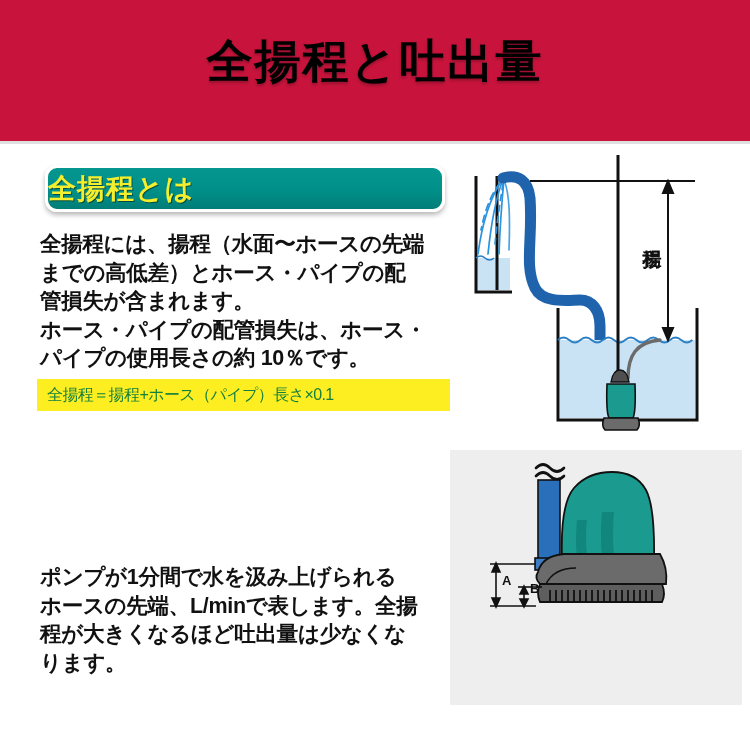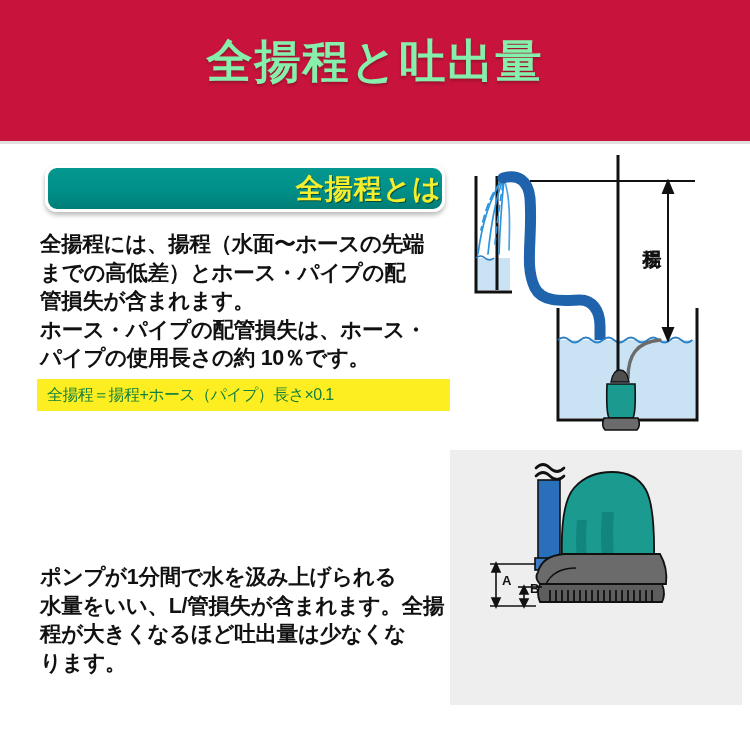--- a/index.html
+++ b/index.html
@@ -13,42 +13,42 @@
   #page{position:relative;width:750px;height:750px;background:#fff;}
 
   
   .header-band{
     position:absolute;left:0;top:0;width:750px;height:141px;
     background:#c8143c;
   }
   .header-title{
     position:absolute;left:0;top:38px;width:750px;
     text-align:center;
-    color:#86efac;
+    color:#000000;
     font-size:46px;
     font-weight:bold;
     letter-spacing:2px;
     line-height:1;
     text-shadow:0 2px 3px rgba(0,0,0,0.25);
   }
   .header-underline{
     position:absolute;left:0;top:141px;width:750px;height:3px;
     background:rgba(0,0,0,0.12);
   }
 
   
   .banner{
     position:absolute;
     height:47px;
     border-radius:12px;
     background:linear-gradient(180deg,#04978f 0%,#009089 55%,#017d77 100%);
     border:3px solid #ffffff;
     box-sizing:border-box;
     box-shadow:0 3px 5px rgba(0,0,0,0.28);
-    display:flex;align-items:center;justify-content:flex-end;
+    display:flex;align-items:center;justify-content:flex-start;
   }
   .banner-label{
     color:#f3ee2e;
     font-size:28px;
     font-weight:bold;
     letter-spacing:1px;
     line-height:1;
     text-shadow:1px 1px 0 rgba(0,0,0,0.45);
   }
 
@@ -189,21 +189,21 @@
         <line x1="218" y1="38" x2="218" y2="182"></line>
         <polygon points="218,31 213,43 223,43"></polygon>
         <polygon points="218,190 213,178 223,178"></polygon>
       </g>
     </svg>
     <div class="vlabel" style="left:193px;top:85px;">揚程</div>
   </div>
 
 
   <div class="body-text" style="left:40px;top:563px;width:410px;">ポンプが1分間で水を汲み上げられる
-水量をいい、L/管損失が含まれます。全揚
+ホースの先端、L/minで表します。全揚
 程が大きくなるほど吐出量は少なくな
 ります。</div>
 
   <div class="panel2">
     <div class="panel2-figure">
       <svg width="292" height="162" viewBox="0 0 292 162">
 
         <g stroke="#111" stroke-width="2.6" fill="none" stroke-linecap="round">
           <path d="M86 18 q7 -7 14 0 q7 7 14 0"></path>
           <path d="M86 26 q7 -7 14 0 q7 7 14 0"></path>

